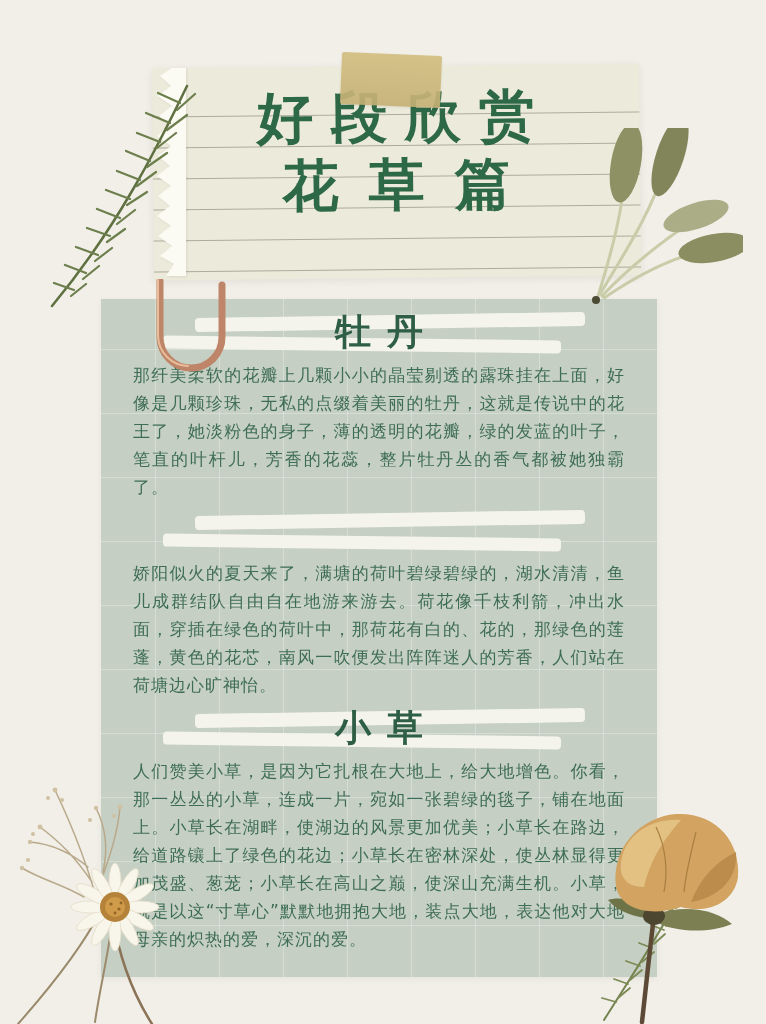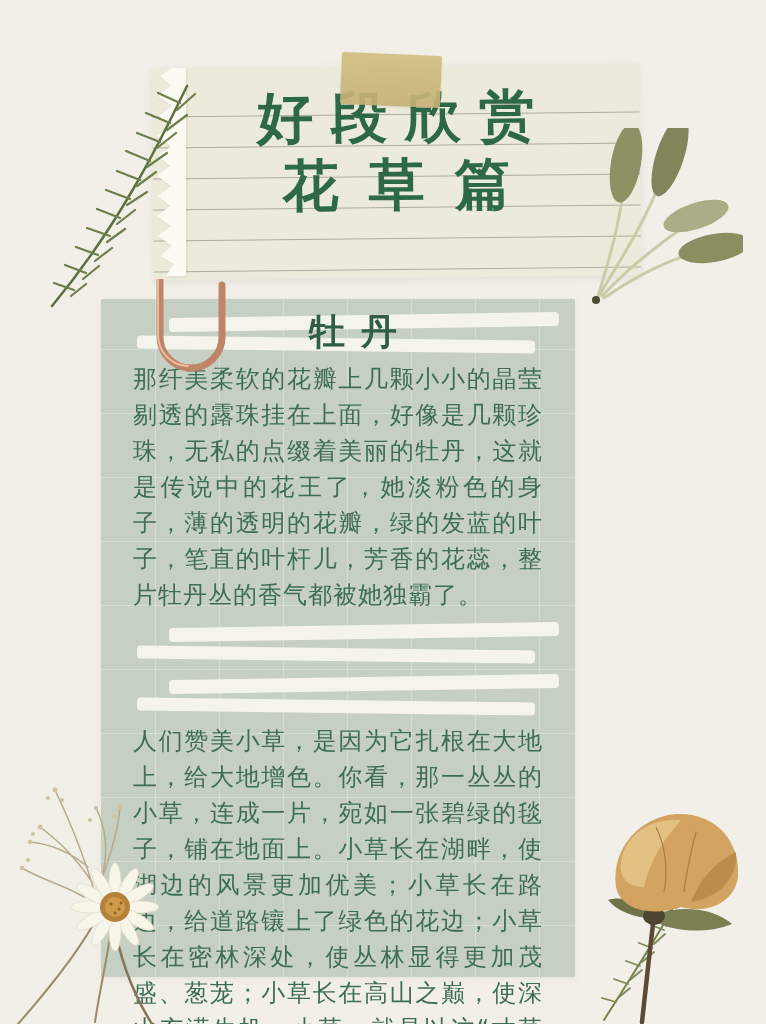--- a/index.html
+++ b/index.html
@@ -29,21 +29,21 @@
   .torn-edge{position:absolute;left:136px;top:66px;z-index:3;filter:drop-shadow(1px 1px 1px rgba(0,0,0,.08));}
   .tape{
     position:absolute;left:341px;top:54px;width:100px;height:52px;
     background:linear-gradient(180deg, rgba(211,191,131,.95), rgba(196,176,116,.9));
     transform:rotate(2.5deg);border-radius:2px;
     box-shadow:0 1px 3px rgba(0,0,0,.08);z-index:4;
   }
 
   
   .card{
-    position:absolute;left:101px;top:299px;width:474px;height:678px;
+    position:absolute;left:101px;top:299px;width:556px;height:678px;
     box-sizing:border-box;padding:4px 32px 0;
     background-color:#c6cfc3;
     background-image:
       linear-gradient(rgba(228,236,229,.5) 1px, transparent 1px),
       linear-gradient(90deg, rgba(228,236,229,.5) 1px, transparent 1px);
     background-size:64px 64px;background-position:-10px -14px;
     box-shadow:0 2px 8px rgba(0,0,0,.05);
     z-index:1;
   }
   .section-heading{
@@ -51,21 +51,21 @@
     display:flex;align-items:center;justify-content:center;
   }
   .hl-bar{position:absolute;background:#f5f4ec;border-radius:4px;}
   .hl-bar.top{left:36px;right:14px;top:6px;height:14px;transform:rotate(-0.9deg);}
   .hl-bar.bottom{left:4px;right:38px;bottom:4px;height:13px;transform:rotate(0.7deg);}
   .heading-text{
     position:relative;z-index:2;font-size:36px;font-weight:700;
     color:#2e5f44;letter-spacing:16px;padding-left:16px;
   }
   .section-body{
-    font-size:24px;line-height:36px;letter-spacing:1px;
+    font-size:17px;line-height:28px;letter-spacing:1px;
     color:#3e6d55;text-align:justify;margin-bottom:6px;
   }
 
   
   .deco{position:absolute;}
   .rosemary-tl{left:22px;top:78px;z-index:4;}
   .sage-tr{left:568px;top:128px;z-index:4;}
   .paperclip{left:146px;top:279px;z-index:5;}
   .spray-bl{left:0px;top:772px;z-index:5;}
   .rose-br{left:556px;top:792px;z-index:5;}
@@ -108,24 +108,26 @@
       <span class="hl-bar top"></span>
       <span class="hl-bar bottom"></span>
       <span class="heading-text">牡丹</span>
     </div>
     <div class="section-body">那纤美柔软的花瓣上几颗小小的晶莹剔透的露珠挂在上面，好像是几颗珍珠，无私的点缀着美丽的牡丹，这就是传说中的花王了，她淡粉色的身子，薄的透明的花瓣，绿的发蓝的叶子，笔直的叶杆儿，芳香的花蕊，整片牡丹丛的香气都被她独霸了。</div>
 
     <div class="section-heading">
       <span class="hl-bar top"></span>
       <span class="hl-bar bottom"></span>
     </div>
+    <div class="section-body">娇阳似火的夏天来了，满塘的荷叶碧绿碧绿的，湖水清清，鱼儿成群结队自由自在地游来游去。荷花像千枝利箭，冲出水面，穿插在绿色的荷叶中，那荷花有白的、花的，那绿色的莲蓬，黄色的花芯，南风一吹便发出阵阵迷人的芳香，人们站在荷塘边心旷神怡。</div>
 
     <div class="section-heading">
       <span class="hl-bar top"></span>
       <span class="hl-bar bottom"></span>
+      <span class="heading-text">小草</span>
     </div>
     <div class="section-body">人们赞美小草，是因为它扎根在大地上，给大地增色。你看，那一丛丛的小草，连成一片，宛如一张碧绿的毯子，铺在地面上。小草长在湖畔，使湖边的风景更加优美；小草长在路边，给道路镶上了绿色的花边；小草长在密林深处，使丛林显得更加茂盛、葱茏；小草长在高山之巅，使深山充满生机。小草，就是以这“寸草心”默默地拥抱大地，装点大地，表达他对大地母亲的炽热的爱，深沉的爱。</div>
 
   </div>
 
   <svg class="deco paperclip" width="92" height="112" viewBox="0 0 92 112">
     <path d="M14,2 V58 a31,31 0 0 0 62,0 V6" stroke="#bf8569" stroke-width="7" fill="none" stroke-linecap="round"></path>
     <path d="M12,1 V57 a31,31 0 0 0 30,30" stroke="#e9bd9b" stroke-width="2" fill="none" stroke-linecap="round"></path>
   </svg>
 

